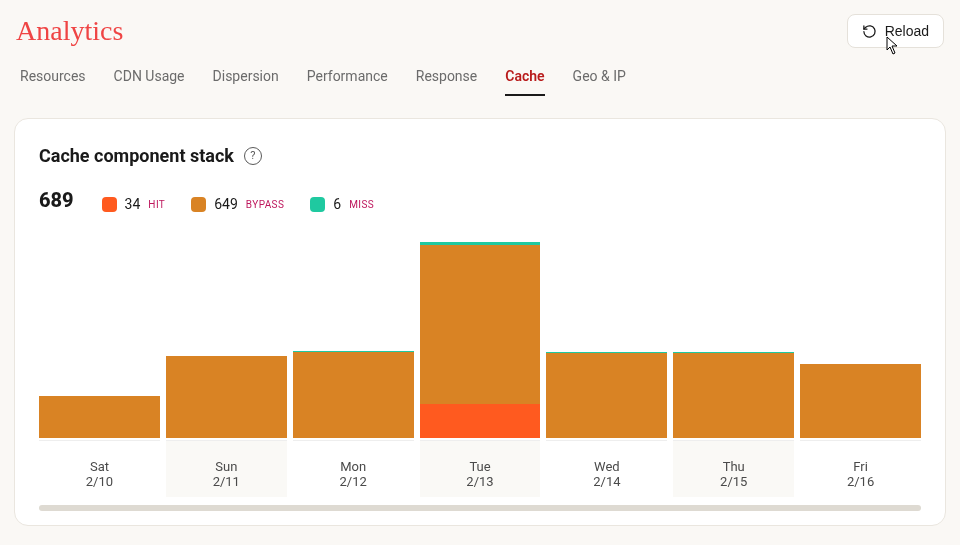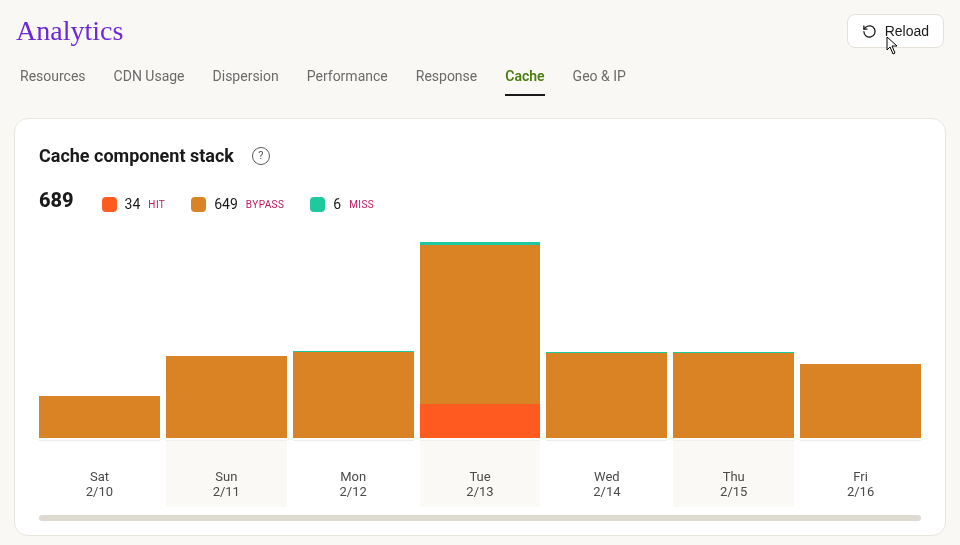--- a/index.html
+++ b/index.html
@@ -14,21 +14,21 @@
     .header {
       display: flex;
       justify-content: space-between;
       align-items: center;
       padding: 14px 16px 8px 16px;
     }
     .page-title {
       font-family: Georgia, "Times New Roman", serif;
       font-size: 28px;
       font-weight: 400;
-      color: #6d28d9;
+      color: #ef4444;
     }
     .header-actions {
       display: flex;
       gap: 10px;
       align-items: center;
     }
     .btn {
       display: inline-flex;
       align-items: center;
       gap: 8px;
@@ -55,35 +55,35 @@
       border-bottom: none;
     }
     .tab {
       font-size: 14px;
       color: #6b6b6b;
       padding-bottom: 10px;
       cursor: pointer;
       border-bottom: 2px solid transparent;
     }
     .tab.active {
-      color: #4d7c0f;
+      color: #b91c1c;
       font-weight: 600;
       border-bottom: 2px solid #1a1a1a;
     }
     .card {
       margin: 22px 14px 0 14px;
       background: #fff;
       border: 1px solid #eae6df;
       border-radius: 14px;
       padding: 26px 24px 14px 24px;
     }
     .card-title-row {
       display: flex;
       align-items: center;
-      gap: 18px;
+      gap: 10px;
       margin-bottom: 22px;
     }
     .card-title {
       font-size: 18px;
       font-weight: 700;
       color: #1a1a1a;
     }
     .help-icon {
       display: inline-flex;
       align-items: center;
@@ -141,21 +141,21 @@
     }
     .seg { width: 100%; }
     .xaxis {
       display: flex;
       gap: 6px;
       margin-top: 2px;
     }
     .xaxis-cell {
       flex: 1;
       text-align: center;
-      padding: 28px 0 8px 0;
+      padding: 18px 0 8px 0;
       border-top: 1px solid #eee;
     }
     .xaxis-day { font-size: 13px; color: #4a4a4a; }
     .xaxis-date { font-size: 13px; color: #4a4a4a; }
     .xaxis-cell:nth-child(even){ background:#faf9f6; }
     .scroll-indicator {
       height: 6px;
       background: #dedad2;
       border-radius: 3px;
       margin-top: 8px;

